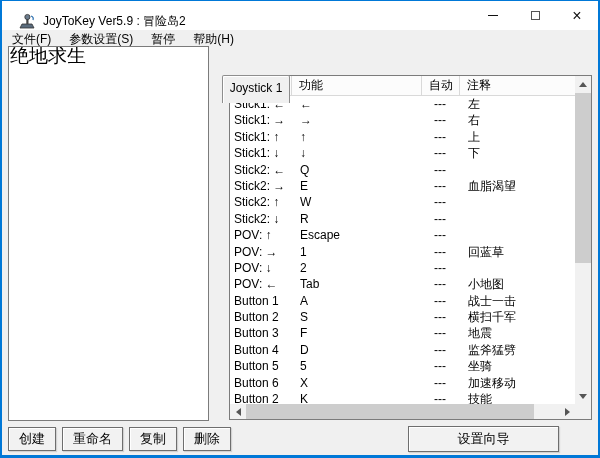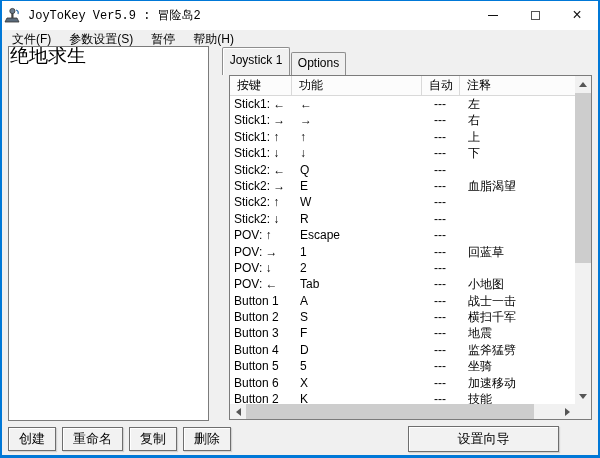--- a/index.html
+++ b/index.html
@@ -4,21 +4,21 @@
 <style>
   * { margin:0; padding:0; box-sizing:border-box; }
   html,body { width:600px; height:458px; font-family:"Liberation Sans","DejaVu Sans",sans-serif; }
   .window {
     position:relative; width:600px; height:458px; background:#f0f0f0;
     border-top:1px solid var(--accent); border-left:2px solid var(--accent);
     border-right:2px solid var(--accent); border-bottom:3px solid var(--accent);
     overflow:hidden;
   }
   
-  .titlebar { height:29px; background:#ffffff; display:flex; align-items:center; padding-left:2px;font-family:Liberation Mono, monospace; }
+  .titlebar { height:29px; background:#ffffff; display:flex; align-items:flex-end; padding-left:17px; }
   .app-icon { width:17px; height:17px; margin-right:7px; flex:0 0 auto; }
   .title { font-size:12px; color:#000; }
   .win-controls { position:absolute; right:0; top:0; height:29px; display:flex; }
   .win-btn { width:42px; height:29px; display:flex; align-items:center; justify-content:center; }
   .glyph-min { display:block; width:10px; height:1px; background:#111; }
   .glyph-max { display:block; width:9px; height:9px; border:1px solid #555; }
   .glyph-close { font-size:16px; line-height:16px; color:#111; }
   
   .menubar { height:19px; display:flex; align-items:center; padding-left:1px; background:#f0f0f0; }
   .menu-item { font-size:12px; padding:2px 9px; color:#000; }
@@ -30,21 +30,21 @@
   
   .btn { font-family:inherit; font-size:13px; color:#000; background:#f2f2f2;
     border:1px solid #6e6e6e; box-shadow:inset 1px 1px 0 #ffffff, 1px 1px 1px rgba(0,0,0,0.12);
     height:24px; padding:0 10px; min-width:48px; }
   .profile-buttons { position:absolute; left:6px; top:426px; display:flex; gap:6px; }
   .btn-wide { position:absolute; top:425px; height:26px; font-size:13px; }
   .btn-edit   { left:244px; width:153px;margin-top:34px; }
   .btn-wizard { left:406px; width:151px; }
   
   .tab { position:absolute; background:#f0f0f0; border:1px solid #8e8e8e; border-bottom:none;
-    border-radius:2px 2px 0 0; font-size:12px; text-align:center; color:#000; }
+    border-radius:2px 2px 0 0; font-size:12px; text-align:center; color:#000;margin-top:28px; }
   .tab.active   { left:220px; top:46px; width:68px; height:28px; line-height:25px; z-index:3;
     box-shadow:inset 1px 1px 0 #fff; }
   .tab.inactive { left:289px; top:51px; width:55px; height:23px; line-height:21px; }
   
   .maptable { position:absolute; left:227px; top:74px; width:363px; height:345px;
     background:#fff; border:1px solid #7b7b7b; }
   .thead { position:absolute; left:0; top:0; width:345px; height:20px; display:flex;
     background:#fcfcfc; border-bottom:1px solid #d9d9d9; }
   .th { font-size:12px; line-height:19px; padding-left:7px; color:#000;
     border-right:1px solid #d9d9d9; }

